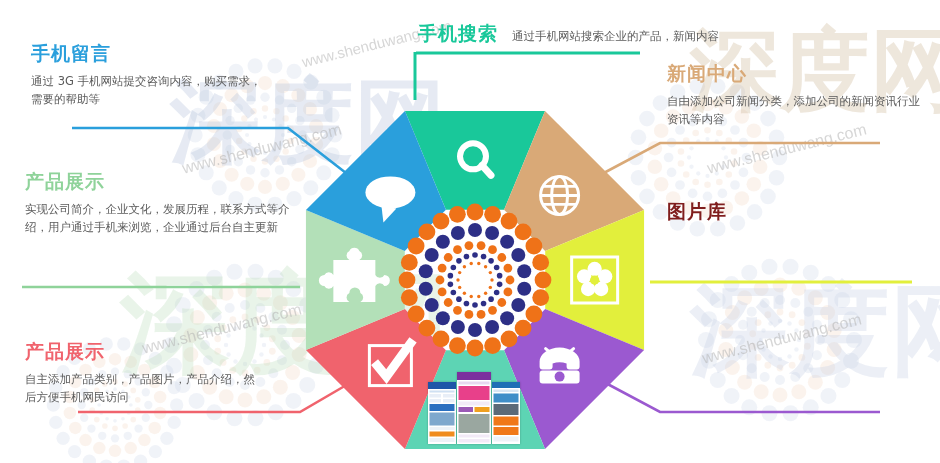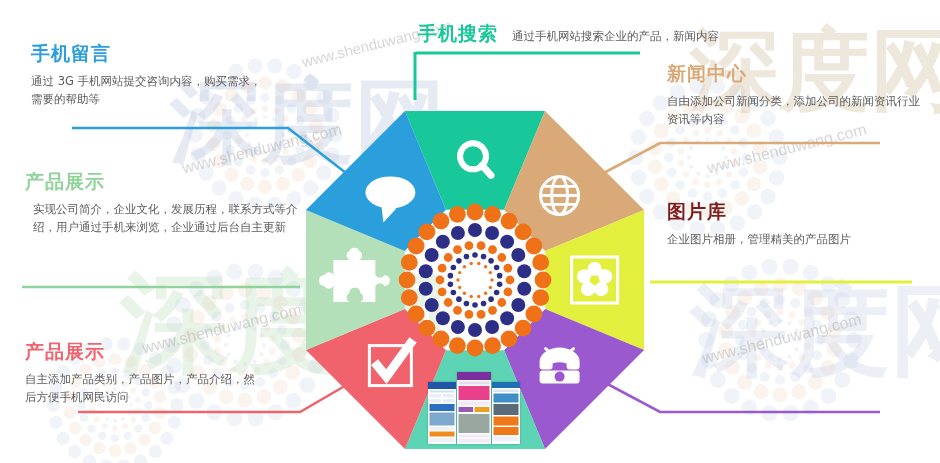--- a/index.html
+++ b/index.html
@@ -701,37 +701,36 @@
     </svg>
   </div>
 
   <div class="callout" style="left:31px;top:42px;width:280px;">
     <div class="c-title" style="color:#2a9fdc;">手机留言</div>
     <div class="c-desc" style="max-width:232px;">通过 3G 手机网站提交咨询内容，购买需求，需要的帮助等</div>
   </div>
 
   <div class="callout" style="left:25px;top:170px;width:300px;">
     <div class="c-title" style="color:#8fd39a;">产品展示</div>
-    <div class="c-desc" style="max-width:275px;margin-left:8px;">实现公司简介，企业文化，发展历程，联系方式等介绍，用户通过手机来浏览，企业通过后台自主更新</div>
+    <div class="c-desc" style="max-width:275px;">实现公司简介，企业文化，发展历程，联系方式等介绍，用户通过手机来浏览，企业通过后台自主更新</div>
   </div>
 
   <div class="callout" style="left:25px;top:340px;width:290px;">
     <div class="c-title" style="color:#f0636d;">产品展示</div>
     <div class="c-desc" style="max-width:240px;">自主添加产品类别，产品图片，产品介绍，然后方便手机网民访问</div>
   </div>
 
   <div class="callout" style="left:667px;top:62px;width:270px;">
     <div class="c-title" style="color:#d9a977;">新闻中心</div>
     <div class="c-desc" style="max-width:262px;">自由添加公司新闻分类，添加公司的新闻资讯行业资讯等内容</div>
   </div>
 
   <div class="callout inline" style="left:418px;top:22px;width:460px;">
     <div class="c-title" style="color:#19c89a;">手机搜索</div>
     <div class="c-desc">通过手机网站搜索企业的产品，新闻内容</div>
   </div>
 
   <div class="callout" style="left:667px;top:200px;width:270px;">
     <div class="c-title" style="color:#7f1d1d;">图片库</div>
-    <div class="c-desc" style="max-width:262px;">企业图片相册，管理精美的产品图片</div>
   </div>
 
 
 </div>
 
 </body></html>

